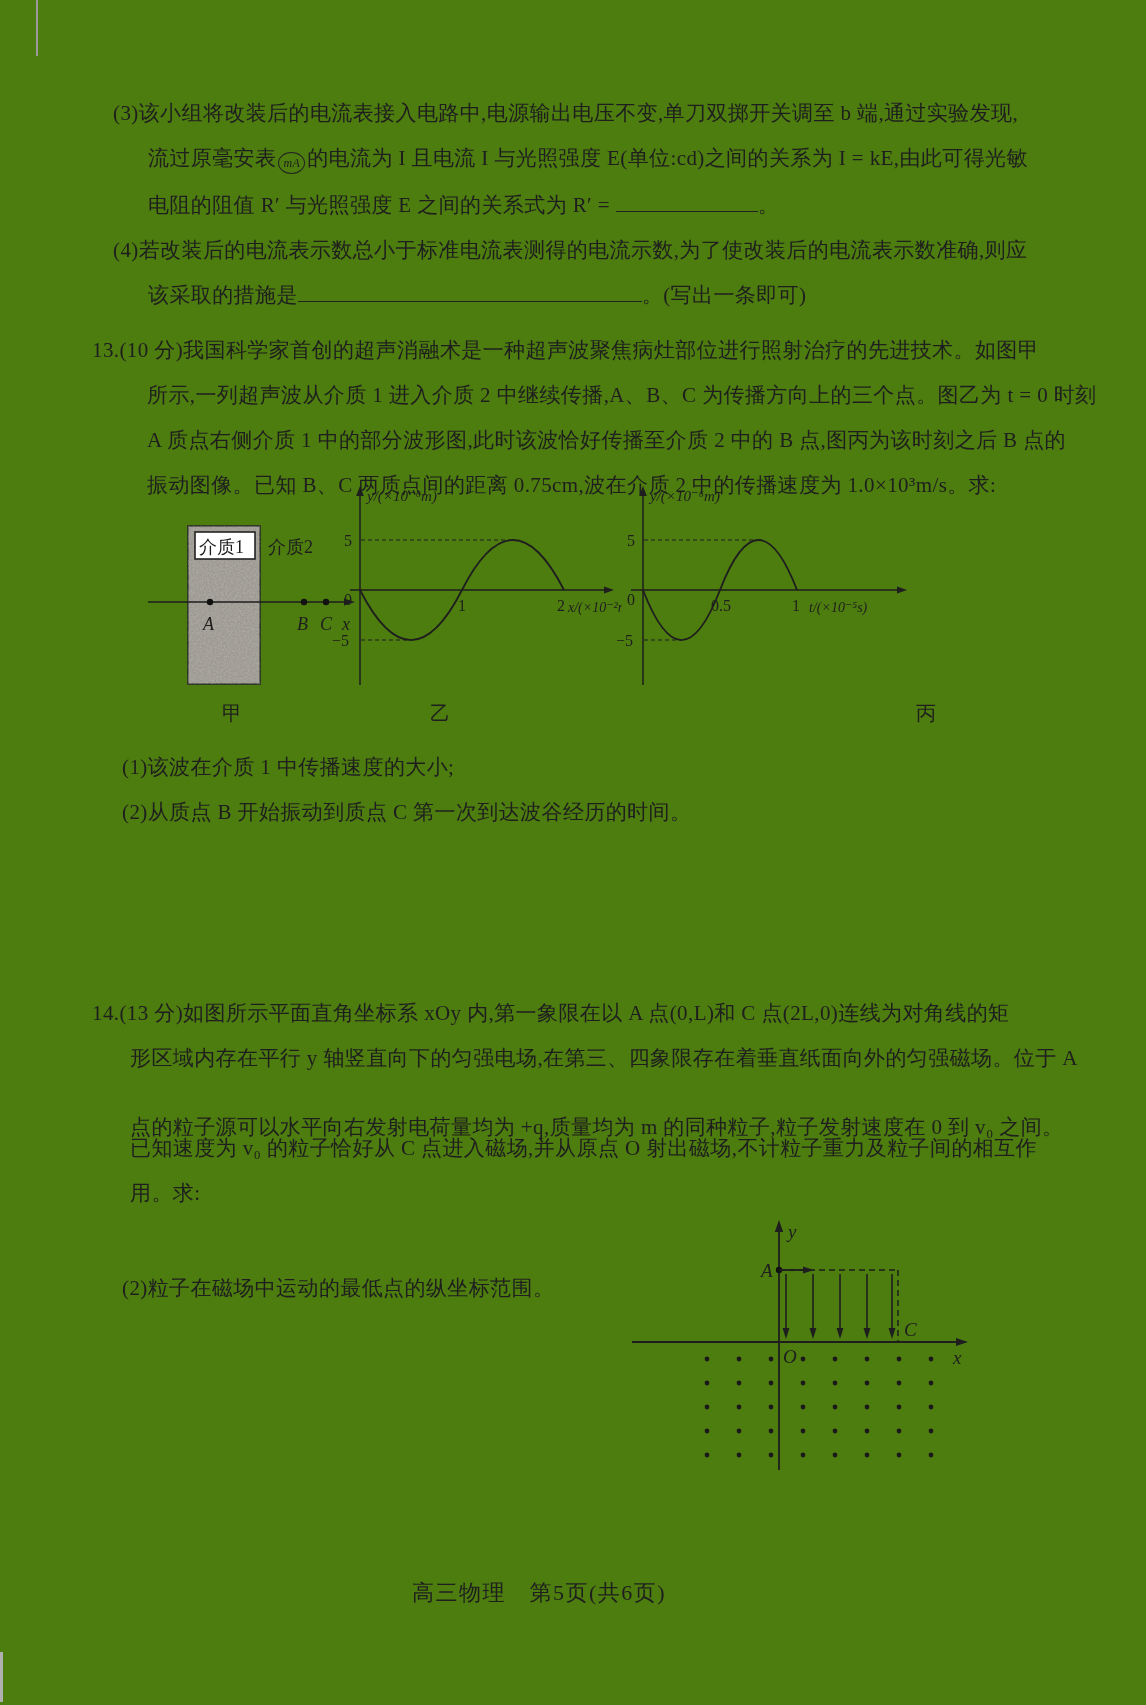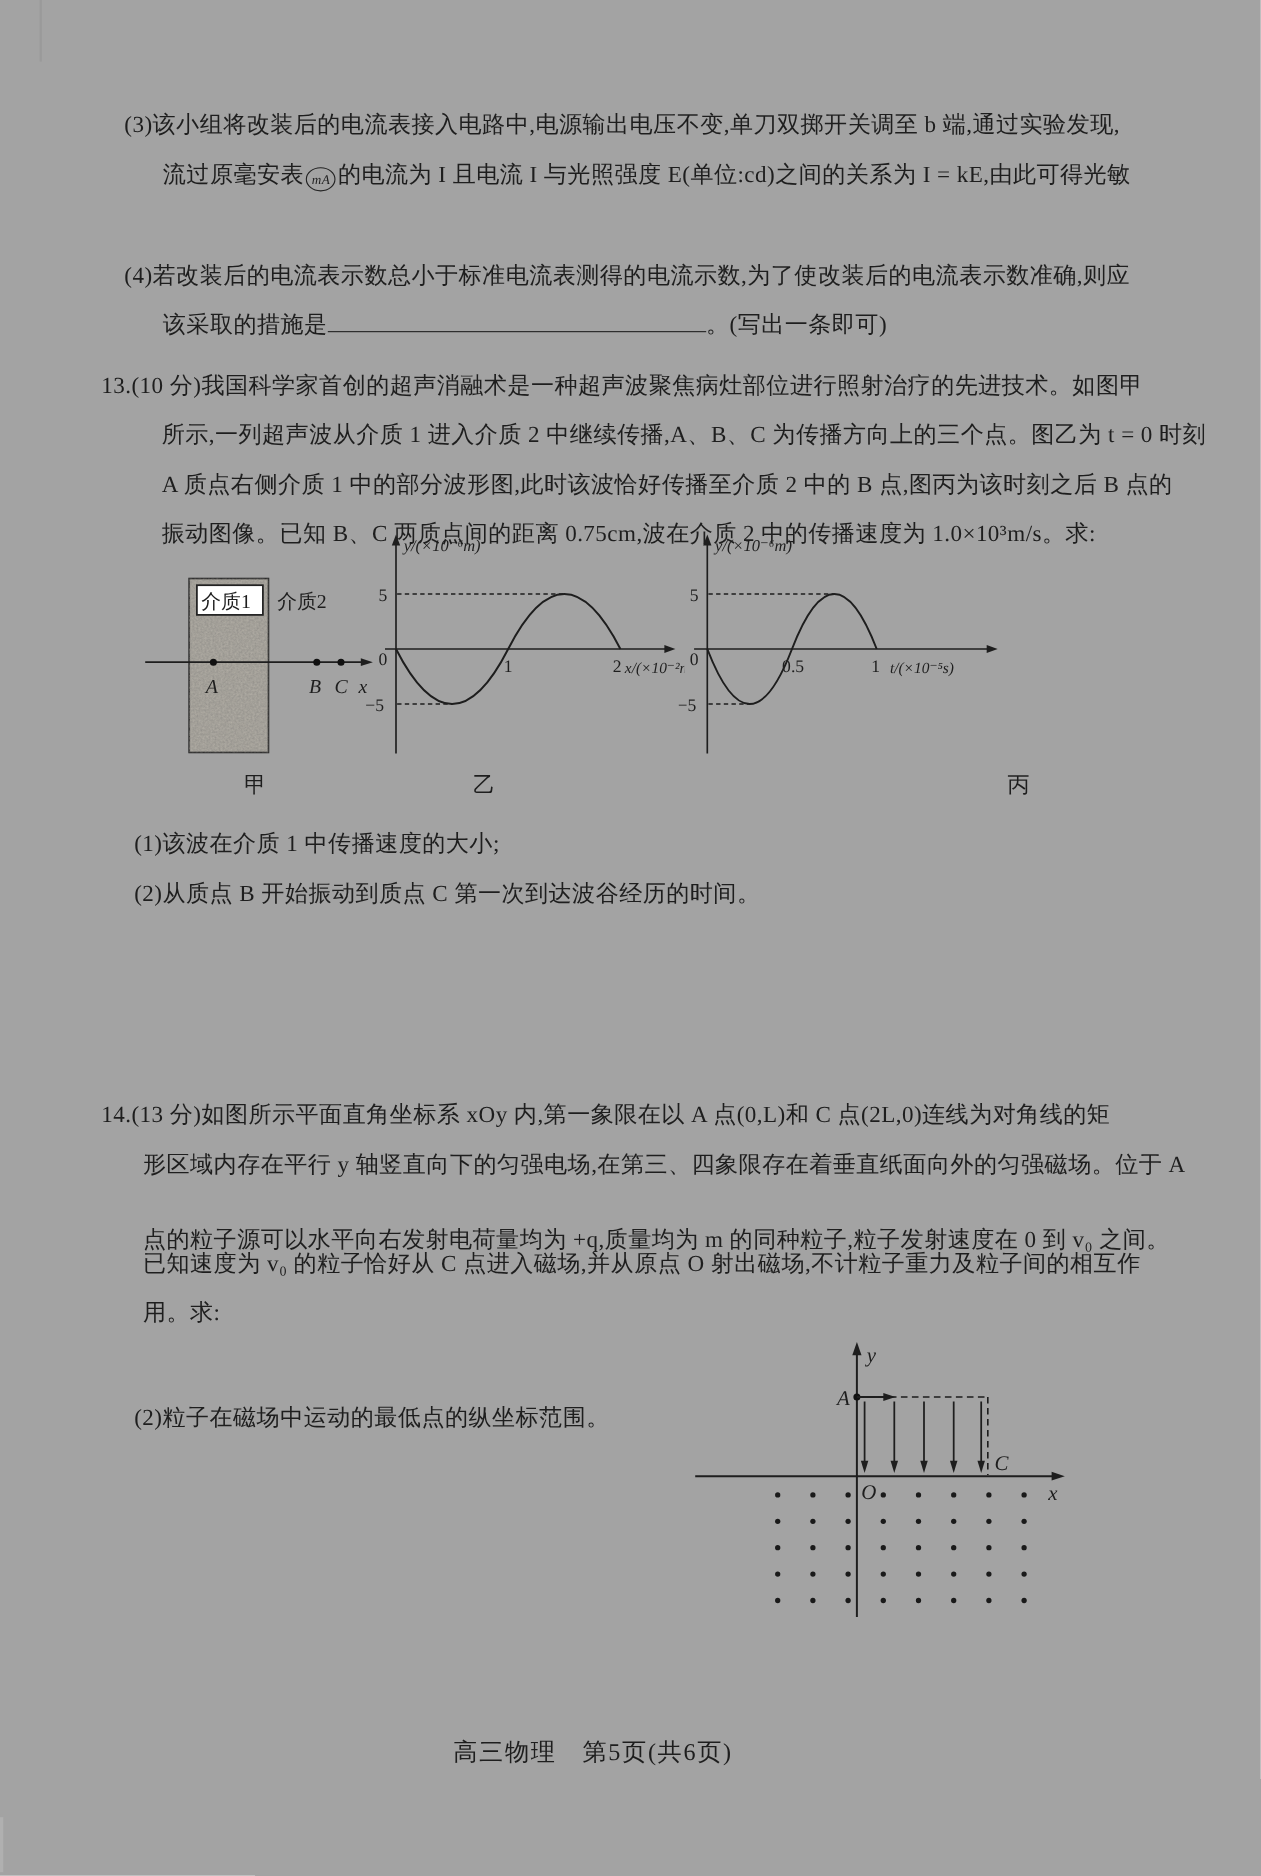--- a/index.html
+++ b/index.html
@@ -1,20 +1,20 @@
 <!DOCTYPE html>
 <html><head>
 <meta charset="utf-8">
 <style>
   html,body{margin:0;padding:0;background:#d8d8d8;}
   .page{
     position:relative;
     width:1146px;height:1705px;
     margin:0 auto;
-    background:#a3a3a3;
+    background:#4d7c0f;
     overflow:hidden;
     font-family:"Liberation Serif","DejaVu Serif",serif;
     color:#1e1e1e;
   }
   .line{
     position:absolute;
     font-size:21px;
     white-space:nowrap;
     letter-spacing:0.4px;
     line-height:30px;
@@ -55,31 +55,32 @@
 
 <div class="page">
 
   <div class="scan-artifact" style="left:36px;top:0;width:2px;height:56px;"></div>
   <div class="scan-artifact" style="left:0;top:1652px;width:3px;height:50px;background:#b0b0b0;"></div>
 
   <div class="line" style="left:113px;top:98px;">(3)该小组将改装后的电流表接入电路中,电源输出电压不变,单刀双掷开关调至 b 端,通过实验发现,</div>
 
   <div class="line" style="left:148px;top:143px;"><span>流过原毫安表</span><span class="meter-circle">mA</span><span>的电流为 I 且电流 I 与光照强度 E(单位:cd)之间的关系为 I = kE,由此可得光敏</span></div>
 
+  <div class="line" style="left:148px;top:190px;"><span>电阻的阻值 R′ 与光照强度 E 之间的关系式为 R′ = </span><span class="blank" style="width:142px;"></span><span>。</span></div>
 
   <div class="line" style="left:113px;top:235px;">(4)若改装后的电流表示数总小于标准电流表测得的电流示数,为了使改装后的电流表示数准确,则应</div>
 
   <div class="line" style="left:148px;top:280px;"><span>该采取的措施是</span><span class="blank" style="width:344px;"></span><span>。(写出一条即可)</span></div>
 
   <div class="line" style="left:92px;top:335px;">13.(10 分)我国科学家首创的超声消融术是一种超声波聚焦病灶部位进行照射治疗的先进技术。如图甲</div>
   <div class="line" style="left:147px;top:380px;">所示,一列超声波从介质 1 进入介质 2 中继续传播,A、B、C 为传播方向上的三个点。图乙为 t = 0 时刻</div>
   <div class="line" style="left:147px;top:425px;">A 质点右侧介质 1 中的部分波形图,此时该波恰好传播至介质 2 中的 B 点,图丙为该时刻之后 B 点的</div>
   <div class="line" style="left:147px;top:470px;">振动图像。已知 B、C 两质点间的距离 0.75cm,波在介质 2 中的传播速度为 1.0×10³m/s。求:</div>
 
-  <div class="fig" style="left:130px;top:518px;text-align:center;">
+  <div class="fig" style="left:146px;top:518px;text-align:center;">
     <svg width="215" height="172" viewBox="0 0 215 172">
       <defs>
         <filter id="stone" x="-5%" y="-5%" width="110%" height="110%">
           <feTurbulence type="fractalNoise" baseFrequency="0.55" numOctaves="3" seed="7" result="noise"></feTurbulence>
           <feColorMatrix in="noise" type="matrix" values="0 0 0 0 0.28  0 0 0 0 0.27  0 0 0 0 0.25  0 0 0 1.1 0" result="gray"></feColorMatrix>
           <feComposite in="gray" in2="SourceGraphic" operator="in"></feComposite>
         </filter>
       </defs>
       <g>
         <rect x="42" y="8" width="72" height="158" fill="#b3afa6" stroke="#2a2a2a" stroke-width="1.6"></rect>

